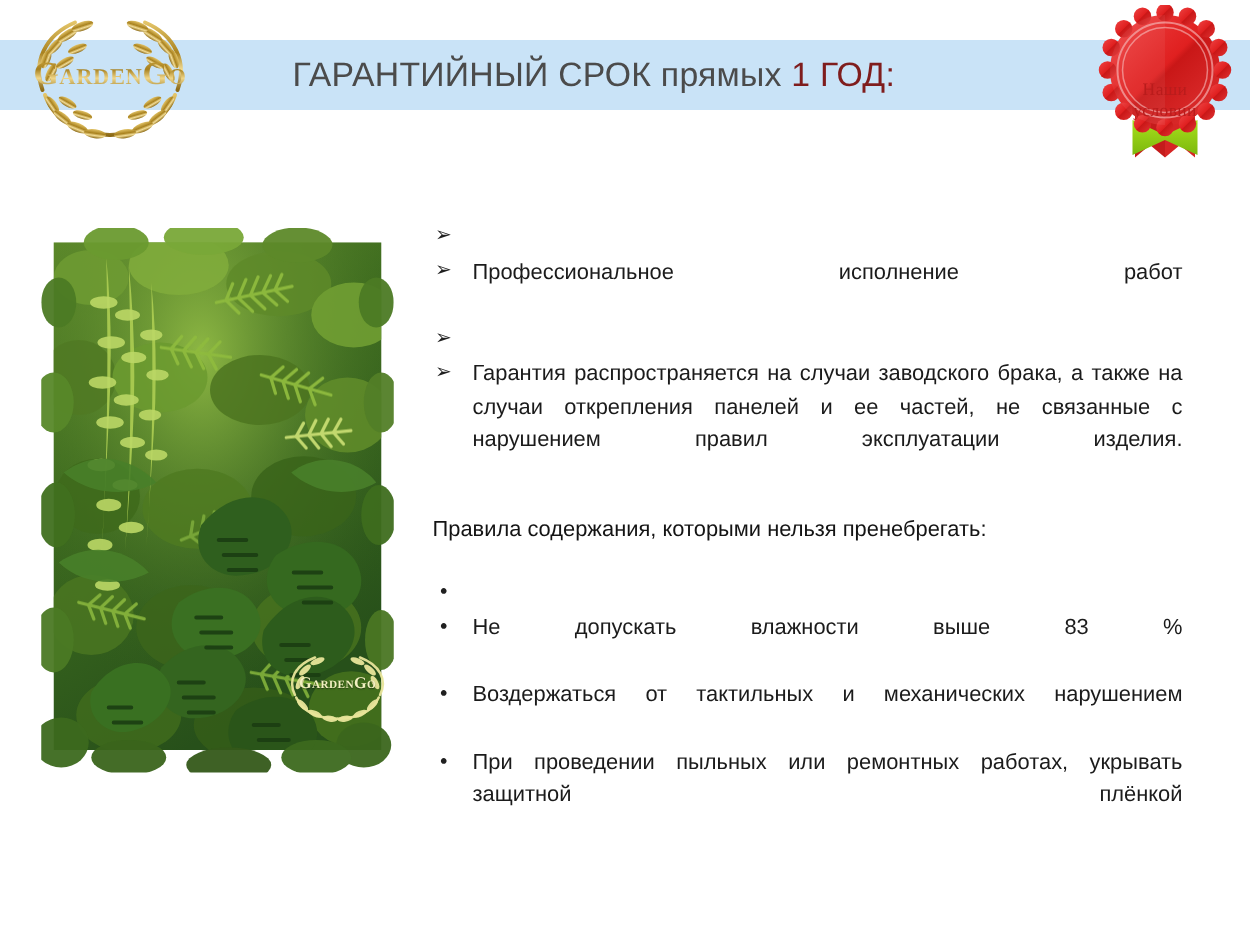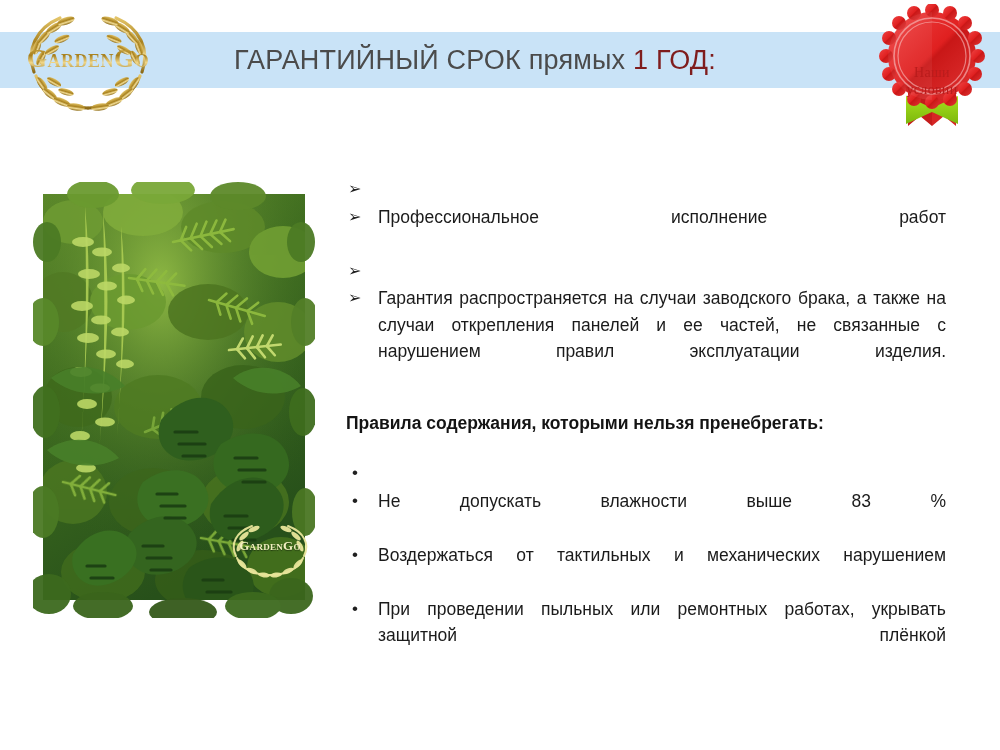--- a/index.html
+++ b/index.html
@@ -158,21 +158,21 @@
     font-size: 16px;
     line-height: 26.5px;
     color: #202020;
   }
 
   .rules-heading {
     margin-top: 20px;
     margin-bottom: 24px;
     font-size: 17.5px;
     line-height: 25px;
-    font-weight: bold;
+    font-weight: normal;
     color: #141414;
   }
 
   .dot-list li {
     position: relative;
     padding-left: 32px;
     margin-bottom: 1px;
     font-size: 17.5px;
     line-height: 26.5px;
     color: #1b1b1b;

